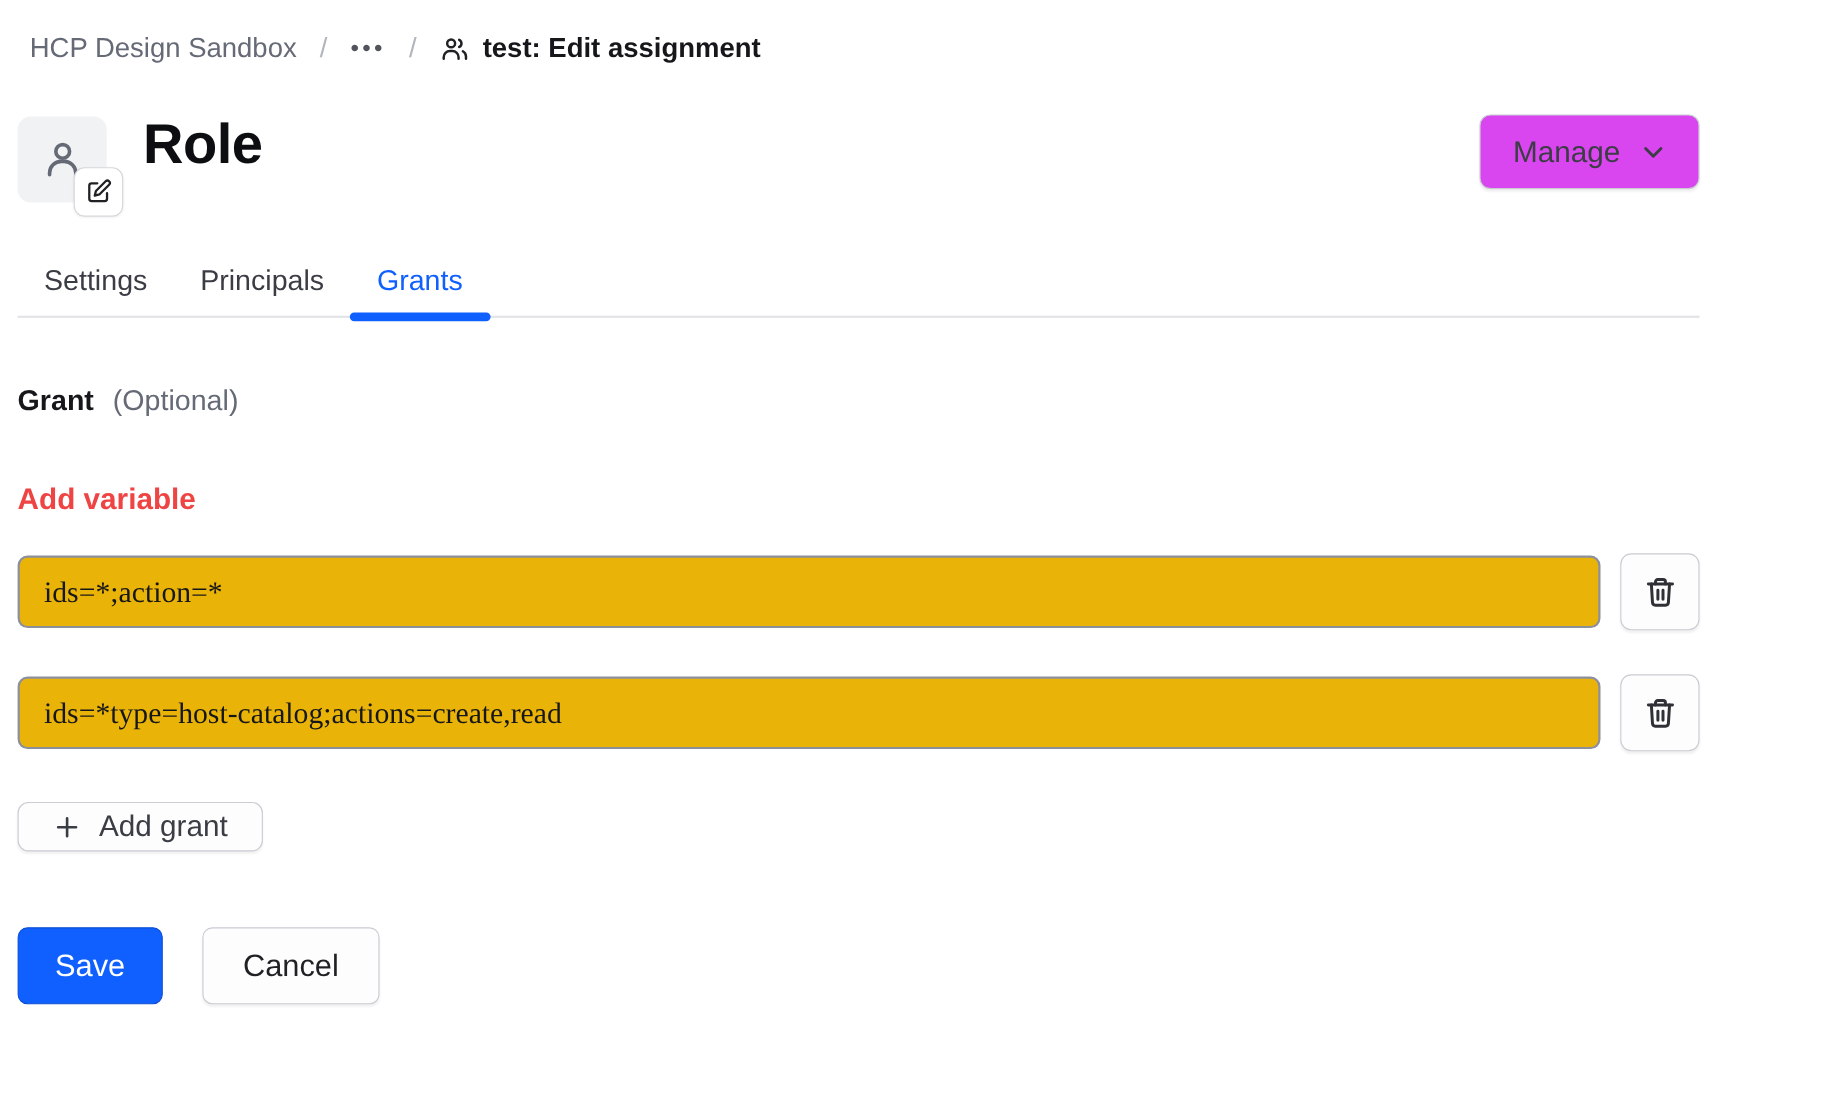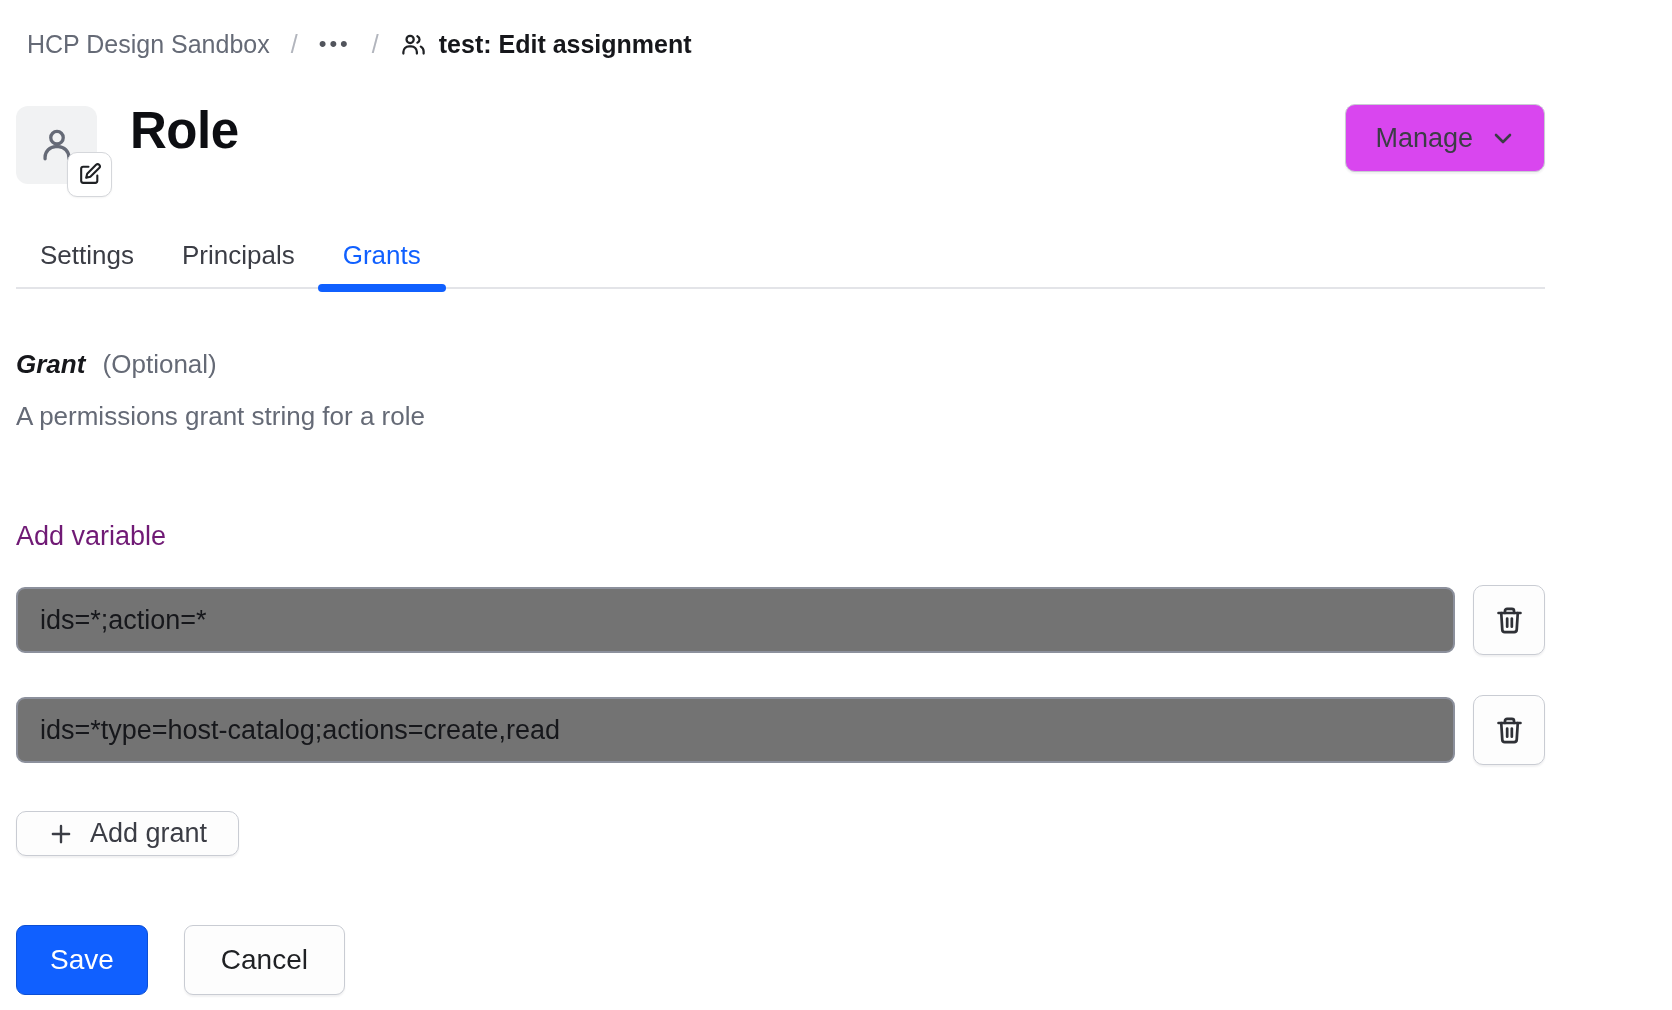--- a/index.html
+++ b/index.html
@@ -69,34 +69,34 @@
     font-size: 26px; color: #3b3d45; cursor: pointer;
   }
   .tab.active { color: #1060ff; }
   .tab.active::after {
     content: ""; position: absolute; left: -25px; right: -25px; bottom: -5px;
     height: 8px; border-radius: 4px; background: #1060ff;
   }
 
   
   .grant-label-row { margin-top: 60px; font-size: 26px; }
-  .grant-label { font-weight: bold; color: #16171b; font-style: italic; }
+  .grant-label { font-weight: bold; color: #16171b; }
   .grant-optional { color: #656a76; margin-left: 10px; }
   .grant-help { margin-top: 21px; font-size: 26px; color: #656a76; }
 
-  .add-variable { margin-top: 89px; font-size: 27px; font-weight: normal; color: #701a75; }
+  .add-variable { margin-top: 59px; font-size: 27px; font-weight: bold; color: #ef4444; }
 
   .grant-row { display: flex; align-items: center; margin-top: 33px; }
   .grant-row + .grant-row { margin-top: 40px; }
   .grant-input {
     flex: 1 1 auto; height: 66px;
     border: 2px solid #8c909c; border-radius: 9px;
     padding: 0 22px;
-    font-family: Liberation Sans, sans-serif; font-size: 27px; color: #16171b;
-    background: #737373; outline: none;
+    font-family: Liberation Serif, serif; font-size: 27px; color: #16171b;
+    background: #eab308; outline: none;
   }
   .trash-btn {
     flex: 0 0 auto; margin-left: 18px;
     width: 72px; height: 70px;
     background: #fdfdfd; border: 1px solid #c9ccd3; border-radius: 10px;
     display: flex; align-items: center; justify-content: center;
     box-shadow: 0 2px 2px rgba(20,22,28,0.06);
     cursor: pointer;
   }
   .trash-btn svg { width: 31px; height: 31px; color: #2f3137; }
@@ -183,21 +183,20 @@
     <div class="tab">Settings</div>
     <div class="tab">Principals</div>
     <div class="tab active">Grants</div>
   </div>
 
   
   <div class="grant-label-row">
     <span class="grant-label">Grant</span>
     <span class="grant-optional">(Optional)</span>
   </div>
-  <div class="grant-help">A permissions grant string for a role</div>
 
   <div class="add-variable">Add variable</div>
 
   <div class="grant-row">
     <input class="grant-input" type="text" value="ids=*;action=*" style="">
     <button class="trash-btn">
       <svg viewBox="0 0 24 24" fill="none" stroke="currentColor" stroke-width="2.1" stroke-linecap="round" stroke-linejoin="round">
         <path d="M3.5 6.2h17"></path>
         <path d="M8.5 6.2V4.6A1.6 1.6 0 0 1 10.1 3h3.8a1.6 1.6 0 0 1 1.6 1.6v1.6"></path>
         <path d="M5.6 6.2l.8 12.9a2 2 0 0 0 2 1.9h7.2a2 2 0 0 0 2-1.9l.8-12.9"></path>

